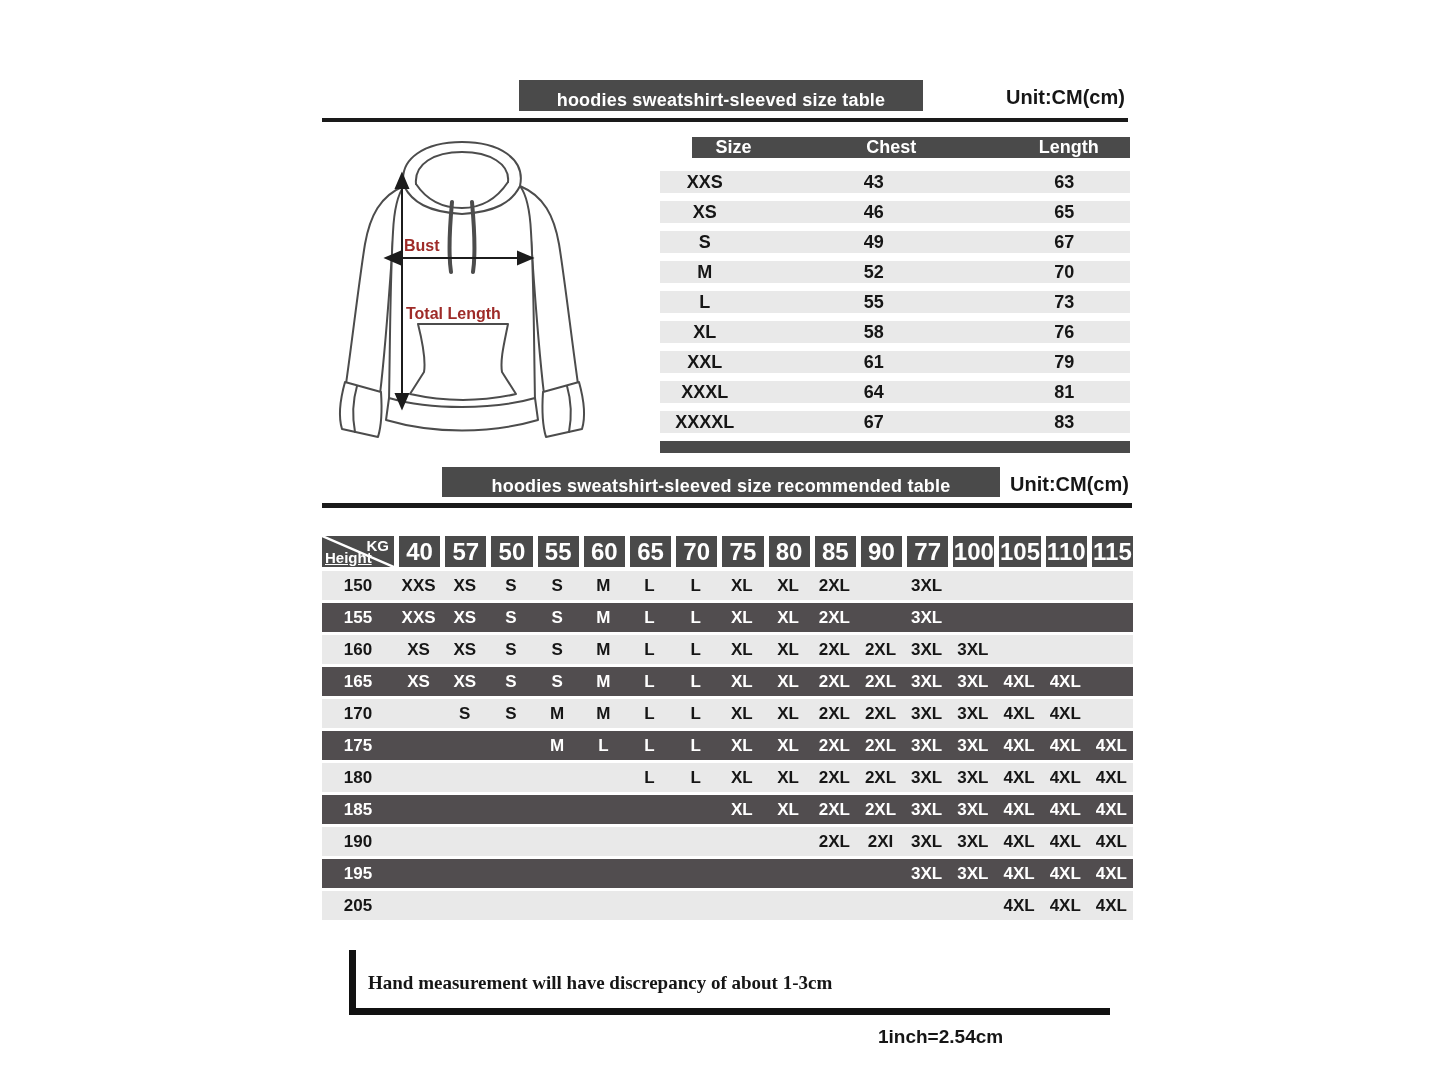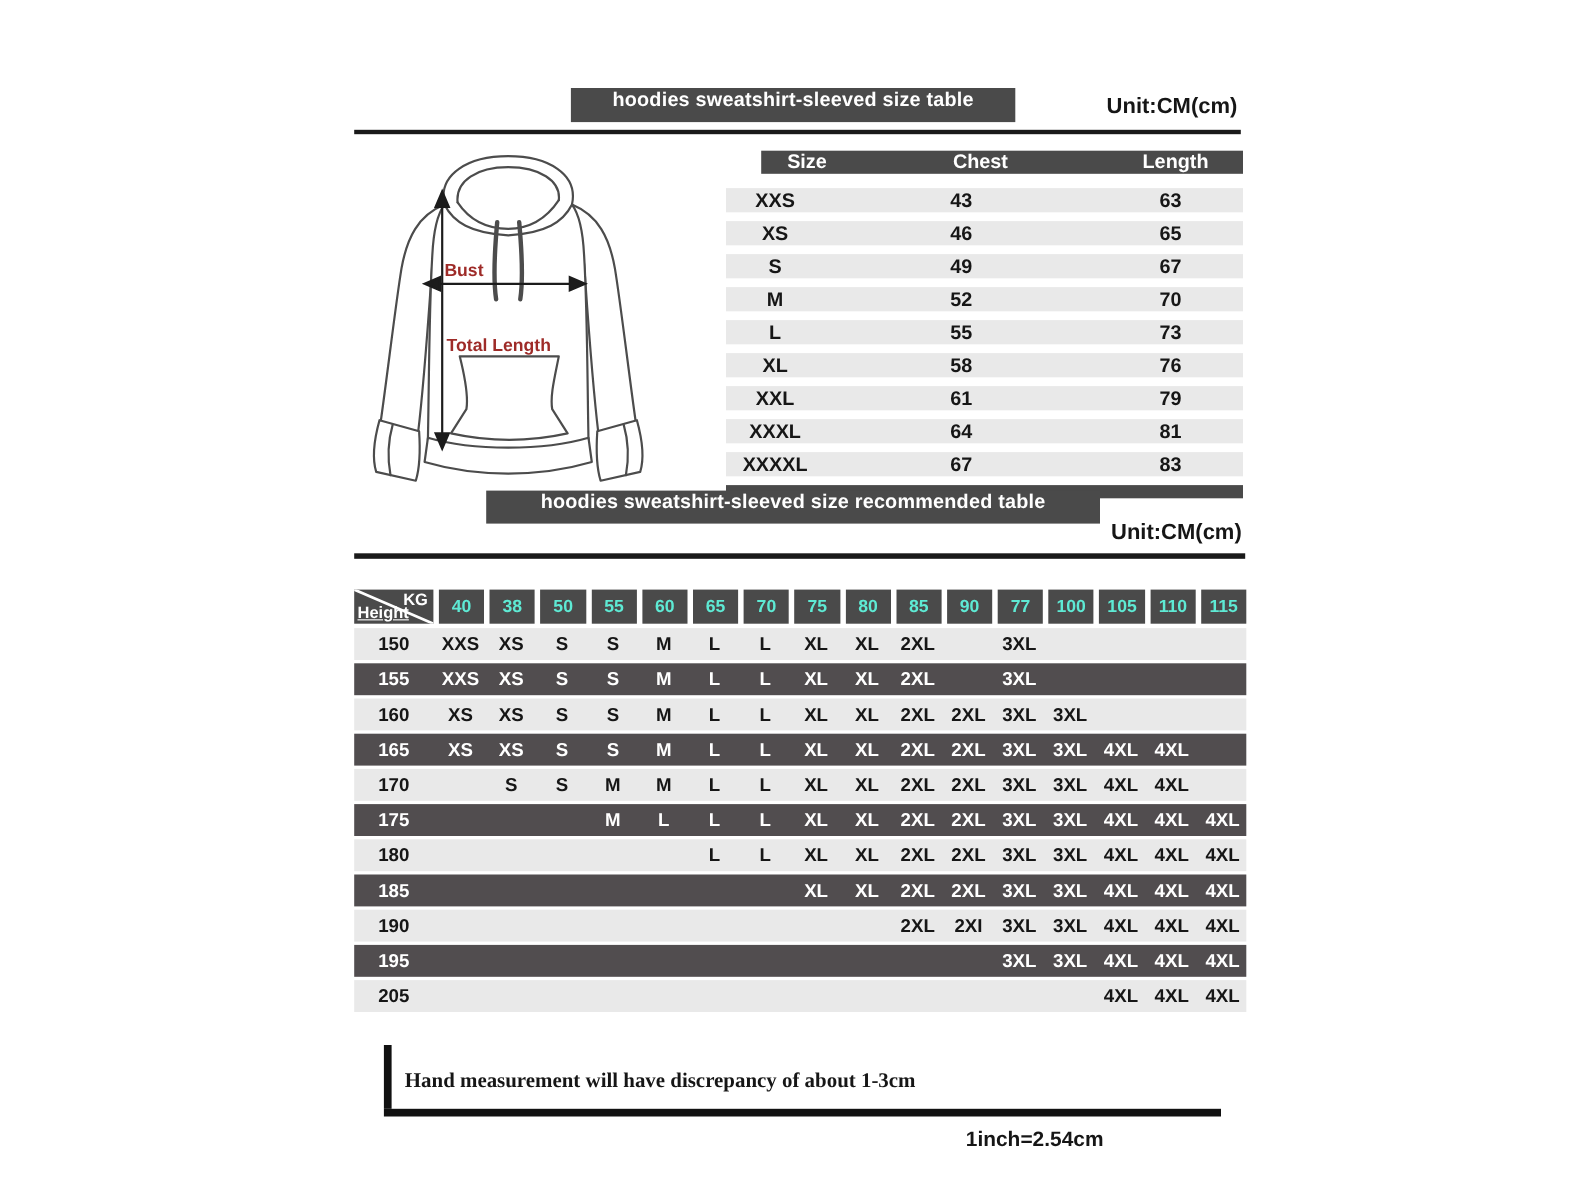--- a/index.html
+++ b/index.html
@@ -5,23 +5,23 @@
   html,body { margin:0; padding:0; background:#fff; }
   .canvas {
     position:relative; width:1445px; height:1071px; background:#fff;
     font-family:"Liberation Sans", sans-serif; font-weight:bold; color:#161616;
     overflow:hidden;
   }
   .abs { position:absolute; }
 
   
   .bar1 { left:519px; top:80px; width:404px; height:31px; }
-  .bar2 { left:442px; top:446px; width:558px; height:30px; }
+  .bar2 { left:442px; top:467px; width:558px; height:30px; }
   .titlebar {
-    background:var(--bar); color:#fff; display:flex; align-items:flex-start; justify-content:center;
+    background:var(--bar); color:#fff; display:flex; align-items:flex-end; justify-content:center;
     font-size:18px; letter-spacing:0.2px;
   }
   .unit1 { left:1006px; top:86px; font-size:20px; }
   .unit2 { left:1010px; top:473px; font-size:20px; }
 
   
   .rule1 { left:322px; top:118px; width:806px; height:4px; background:var(--rule); }
   .rule2 { left:322px; top:503px; width:810px; height:5px; background:var(--rule); }
 
   
@@ -37,22 +37,22 @@
   .srows { padding-top:13px; }
   .srow { height:22px; background:var(--row-light); margin-bottom:8px; font-size:18px; }
   .sfooter { height:12px; background:var(--bar); margin-top:4px; }
 
   
   .matrix { left:322px; top:536px; width:811px; }
   .mheader {
     display:grid; grid-template-columns:72px repeat(16,1fr); column-gap:5px; height:31px;
   }
   .kgcell {
-    background:var(--bar); color:#5eead4; display:flex; align-items:center; justify-content:center;
-    font-size:16px;
+    background:var(--bar); color:#ffffff; display:flex; align-items:center; justify-content:center;
+    font-size:24px;
   }
   .corner { background:var(--bar); position:relative;padding-left:40px; }
   .corner svg { position:absolute; inset:0; width:100%; height:100%; }
   .ctop { position:absolute; top:1px; right:5px; color:#fff; font-size:15px; }
   .cbot { position:absolute; bottom:1px; left:3px; color:#fff; font-size:15px;text-decoration:underline; }
   .mbody { margin-top:4px; }
   .mrow {
     display:grid; grid-template-columns:72px repeat(16,1fr); column-gap:3px;
     height:29px; margin-bottom:3px; align-items:center; text-align:center; font-size:17px;
   }
@@ -171,21 +171,21 @@
     <div class="mheader">
       <div class="corner">
         <svg viewBox="0 0 72 31" preserveAspectRatio="none">
           <line x1="0" y1="0" x2="72" y2="31" stroke="#fff" stroke-width="2.5"></line>
         </svg>
         <span class="ctop">KG</span>
         <span class="cbot">Height</span>
       </div>
 
     <div class="kgcell">40</div>
-        <div class="kgcell">38</div>
+        <div class="kgcell">57</div>
         <div class="kgcell">50</div>
         <div class="kgcell">55</div>
         <div class="kgcell">60</div>
         <div class="kgcell">65</div>
         <div class="kgcell">70</div>
         <div class="kgcell">75</div>
         <div class="kgcell">80</div>
         <div class="kgcell">85</div>
         <div class="kgcell">90</div>
         <div class="kgcell">77</div>

